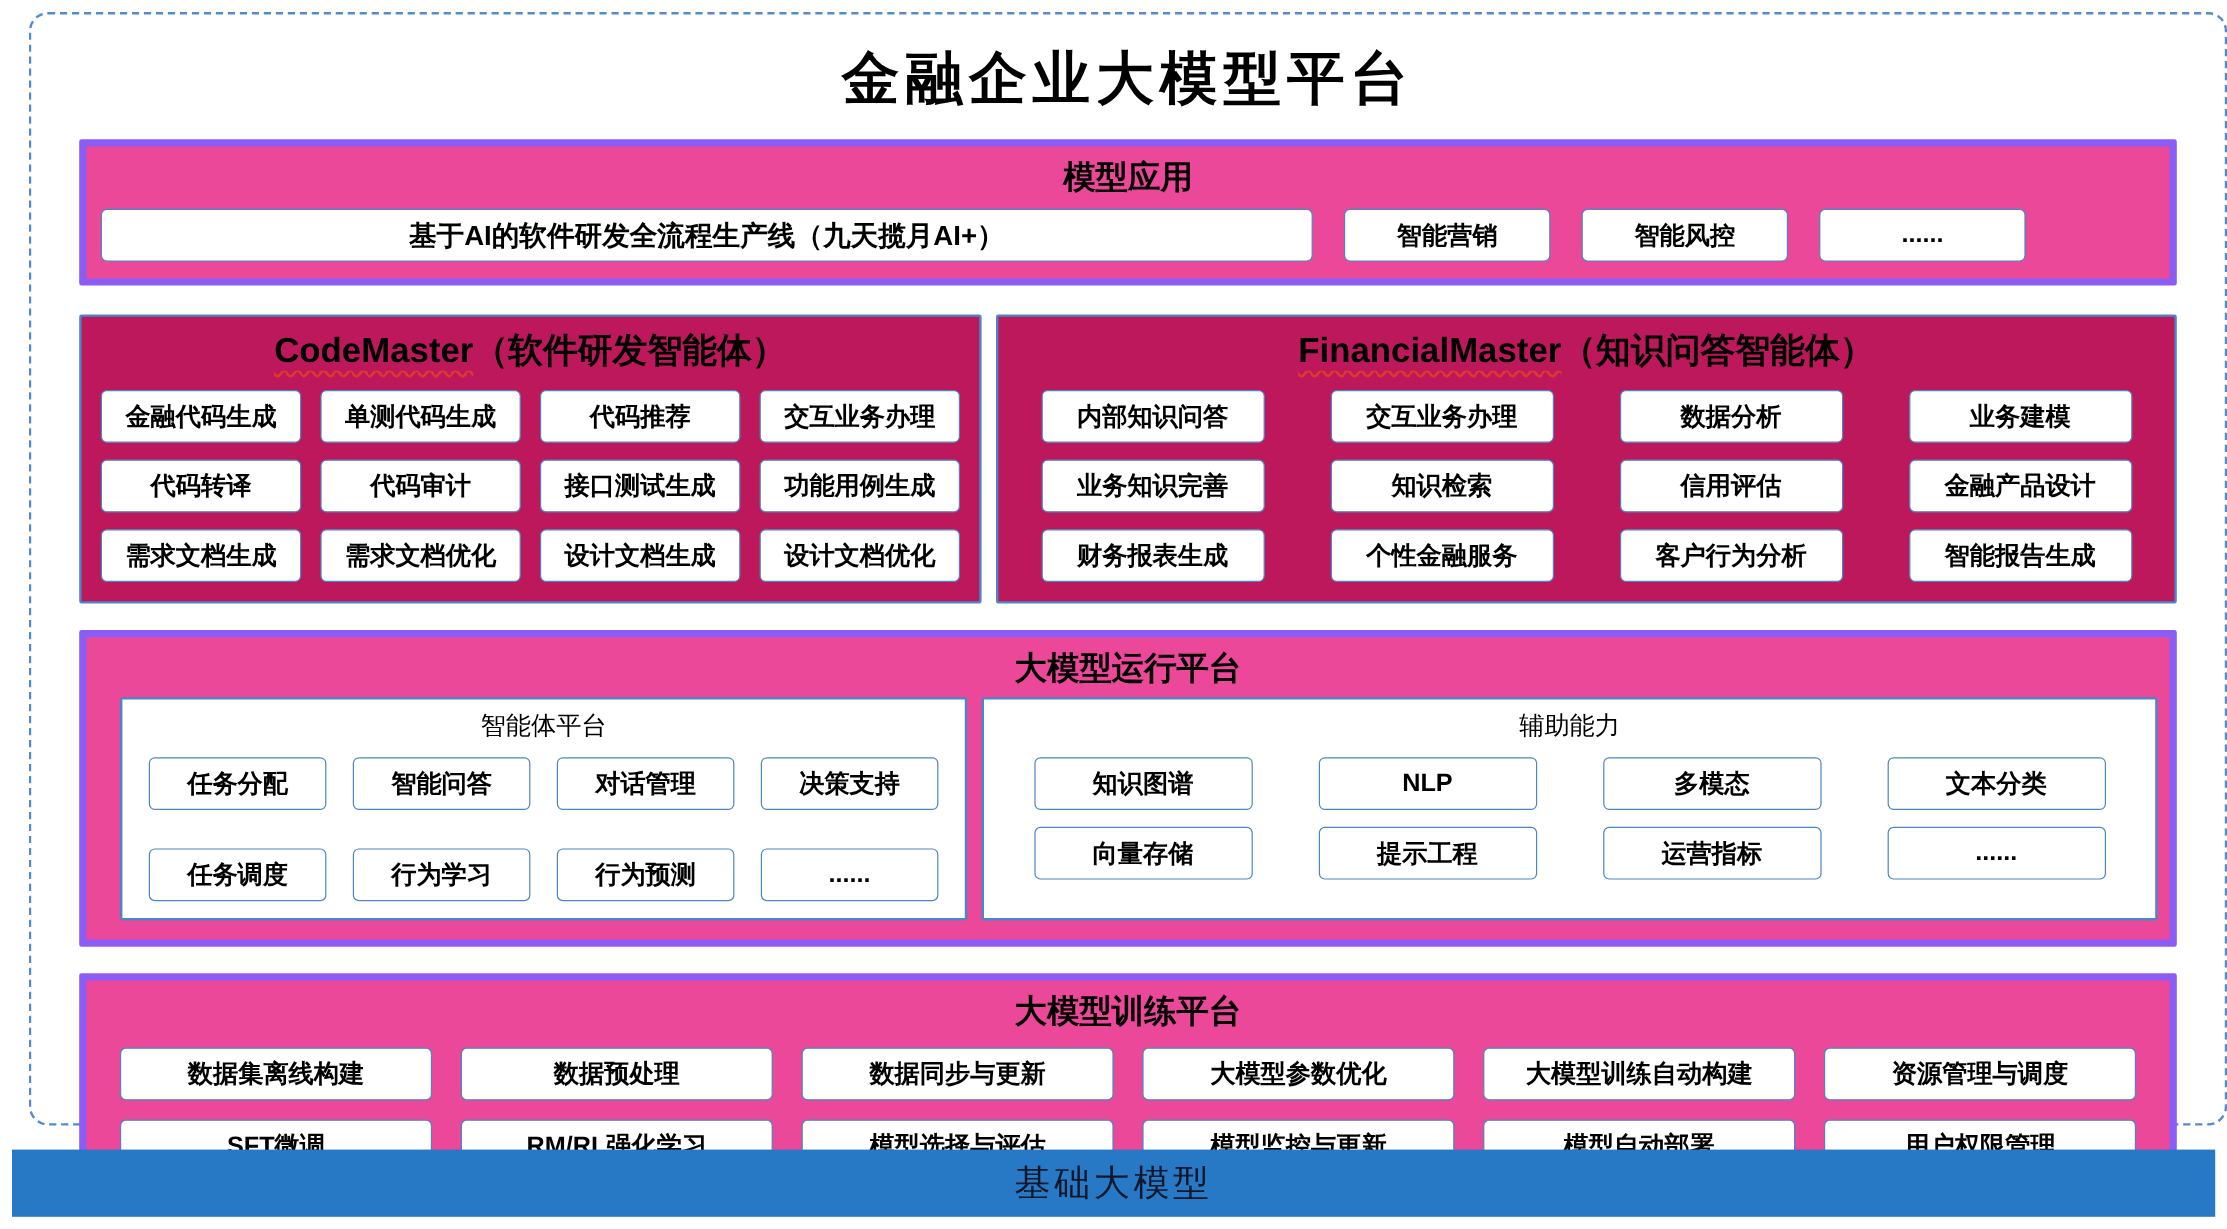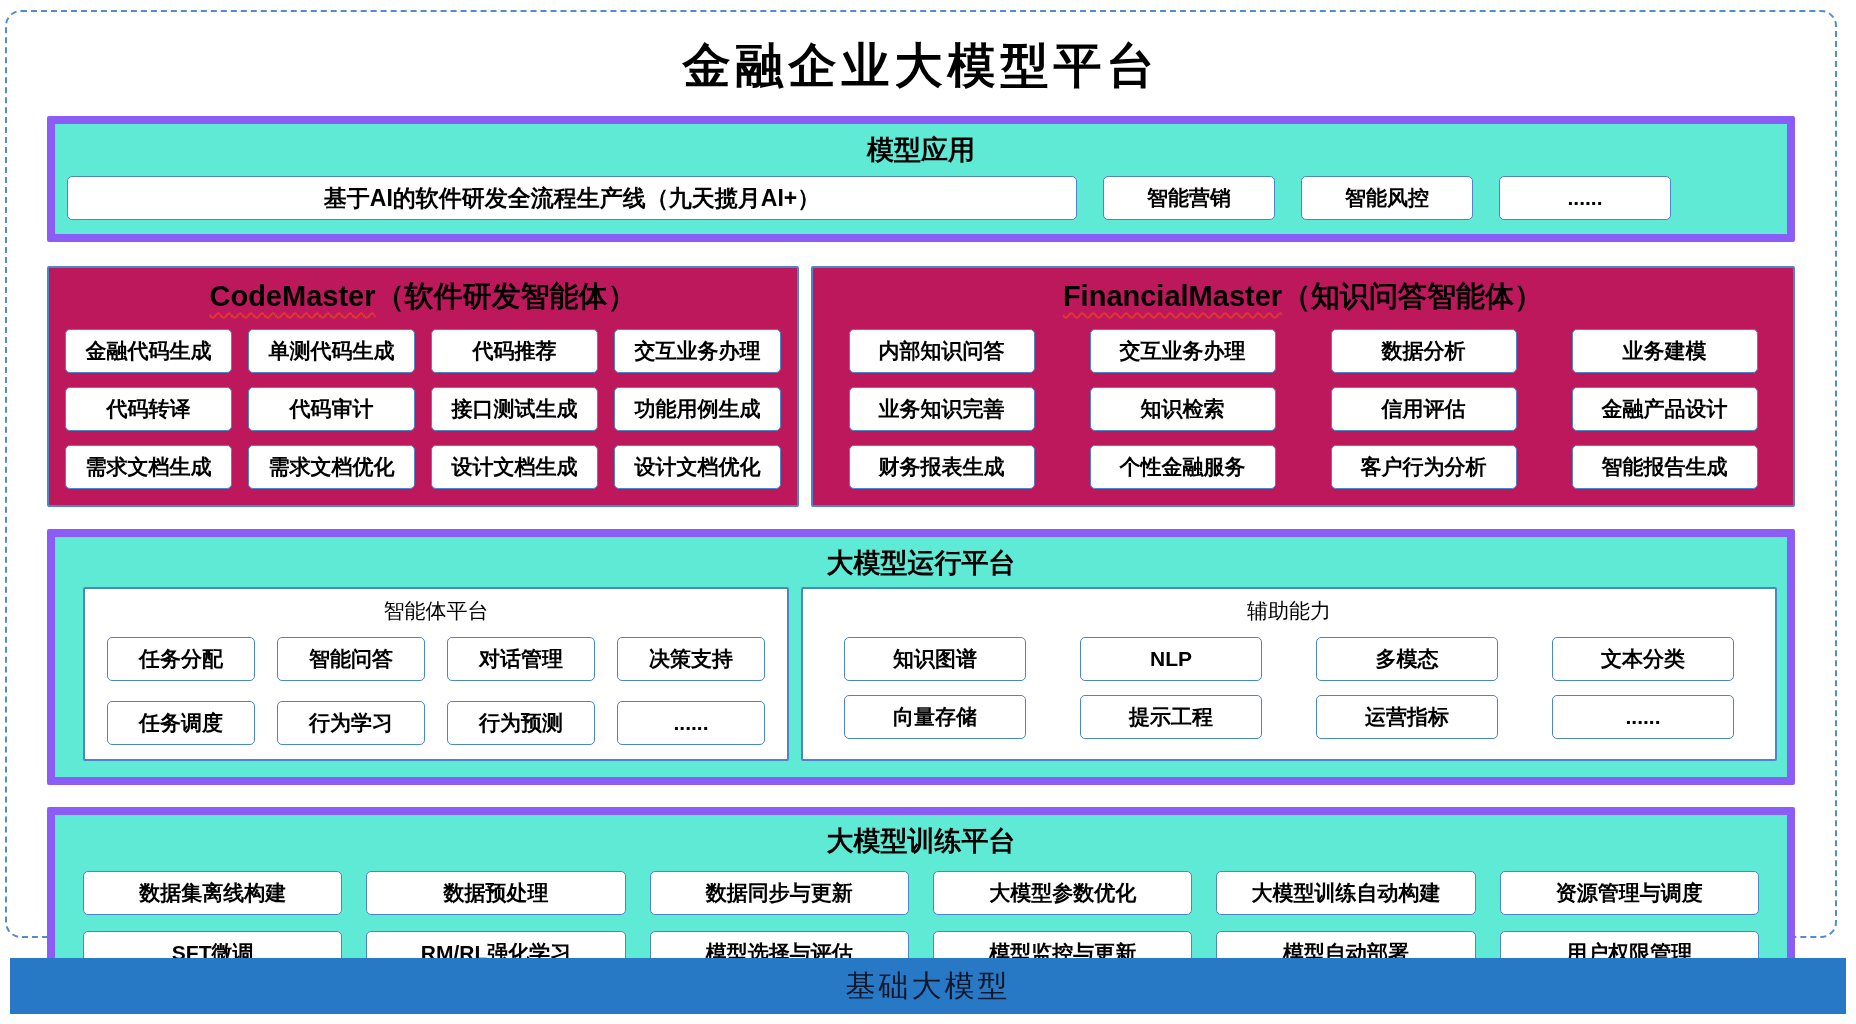--- a/index.html
+++ b/index.html
@@ -7,41 +7,41 @@
   body {
     width: 1856px; height: 1024px;
     position: relative;
     font-family: "Liberation Sans", "DejaVu Sans", sans-serif;
     color: #000;
     overflow: hidden;
   }
 
   .outer {
     position: absolute;
-    left: 5px; top: 10px;
+    left: 24px; top: 10px;
     width: 1832px; height: 928px;
     border: 2.5px dashed #548bce;
     border-radius: 16px;
     padding: 14px 28px 0;
     background: #fff;
   }
 
   .title {
     text-align: center;
     font-family: "DejaVu Serif", "Liberation Serif", serif;
     font-weight: 700;
     font-size: 48px;
     letter-spacing: 5px;
     margin: 8px 0 18px;
   }
 
   .band {
-    border: 8px solid #8b5cf6;
+    border: 6px solid #8b5cf6;
     border-radius: 2px;
-    background: #5eead4;
+    background: #ec4899;
     margin: 0 12px;
   }
   .band-header {
     text-align: center;
     font-size: 27px;
     font-weight: 700;
     padding: 8px 0 4px;
   }
 
   .item {
@@ -77,21 +77,21 @@
   .grid { display: grid; grid-template-columns: repeat(4, 1fr); gap: 14px 16px; }
   .fm-grid .item { width: 186px; justify-self: center; }
 
   
   .sec-runtime { margin-bottom: 22px; padding-bottom: 16px; }
   .runtime-row { display: flex; gap: 12px; padding: 2px 10px 0 28px; }
   .sub-box { border: 2px solid #4a86c8; border-radius: 2px; background: #fff; padding: 0 22px 14px; }
   .sub-agent { flex: 0 0 706px; }
   .sub-aux { flex: 1; }
   .sub-header { text-align: center; font-size: 21px; font-weight: 500; padding: 8px 0 12px; }
-  .ap-grid { gap: 20px 22px; }
+  .ap-grid { gap: 32px 22px; }
   .aux-grid .item { width: 182px; justify-self: center; }
 
   
   .sec-training { padding-bottom: 18px; }
   .train-grid { grid-template-columns: repeat(6, 1fr); gap: 16px 24px; padding: 8px 28px 0; }
 
   
   .foundation-bar {
     position: absolute;
     left: 10px; top: 958px;

